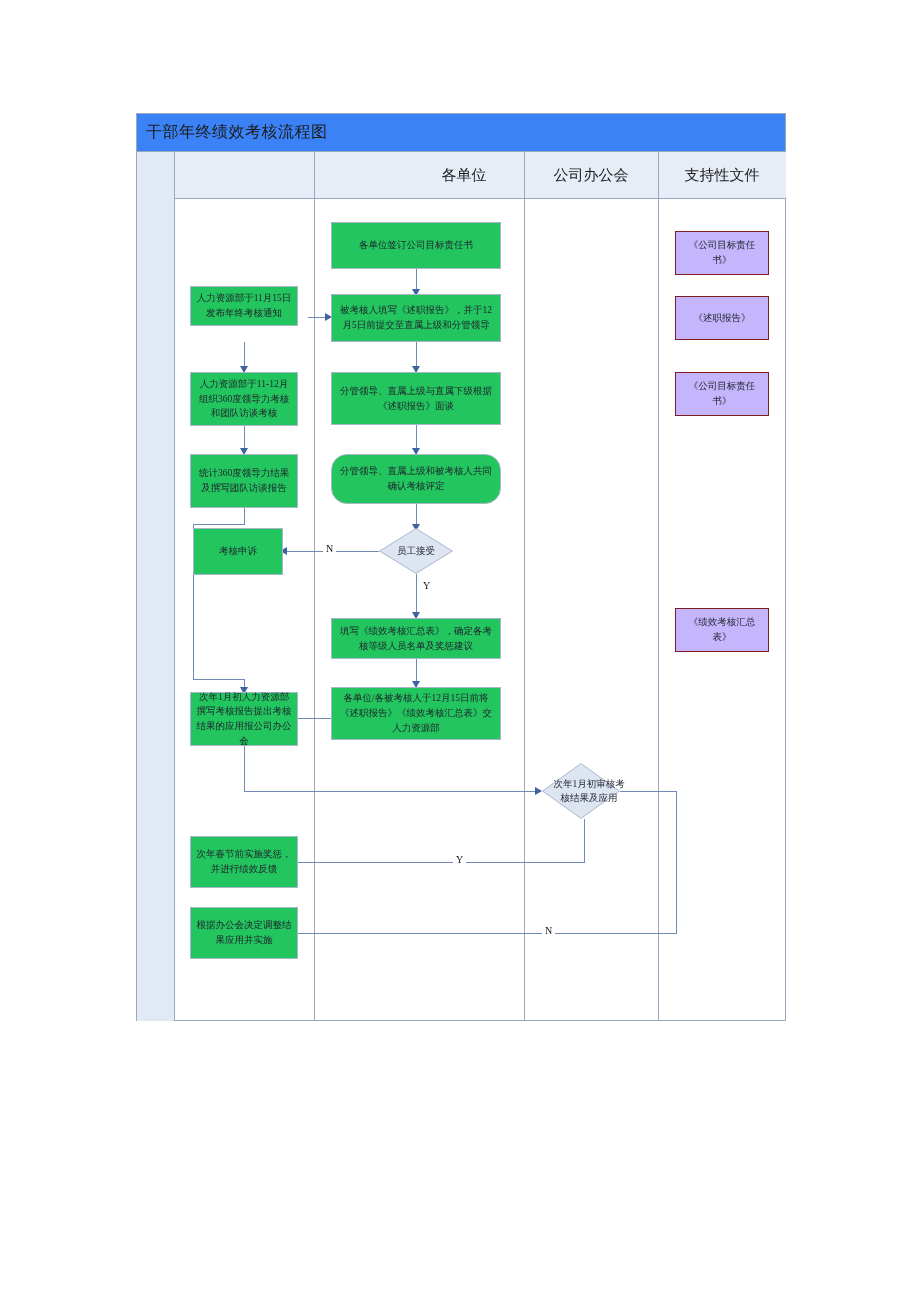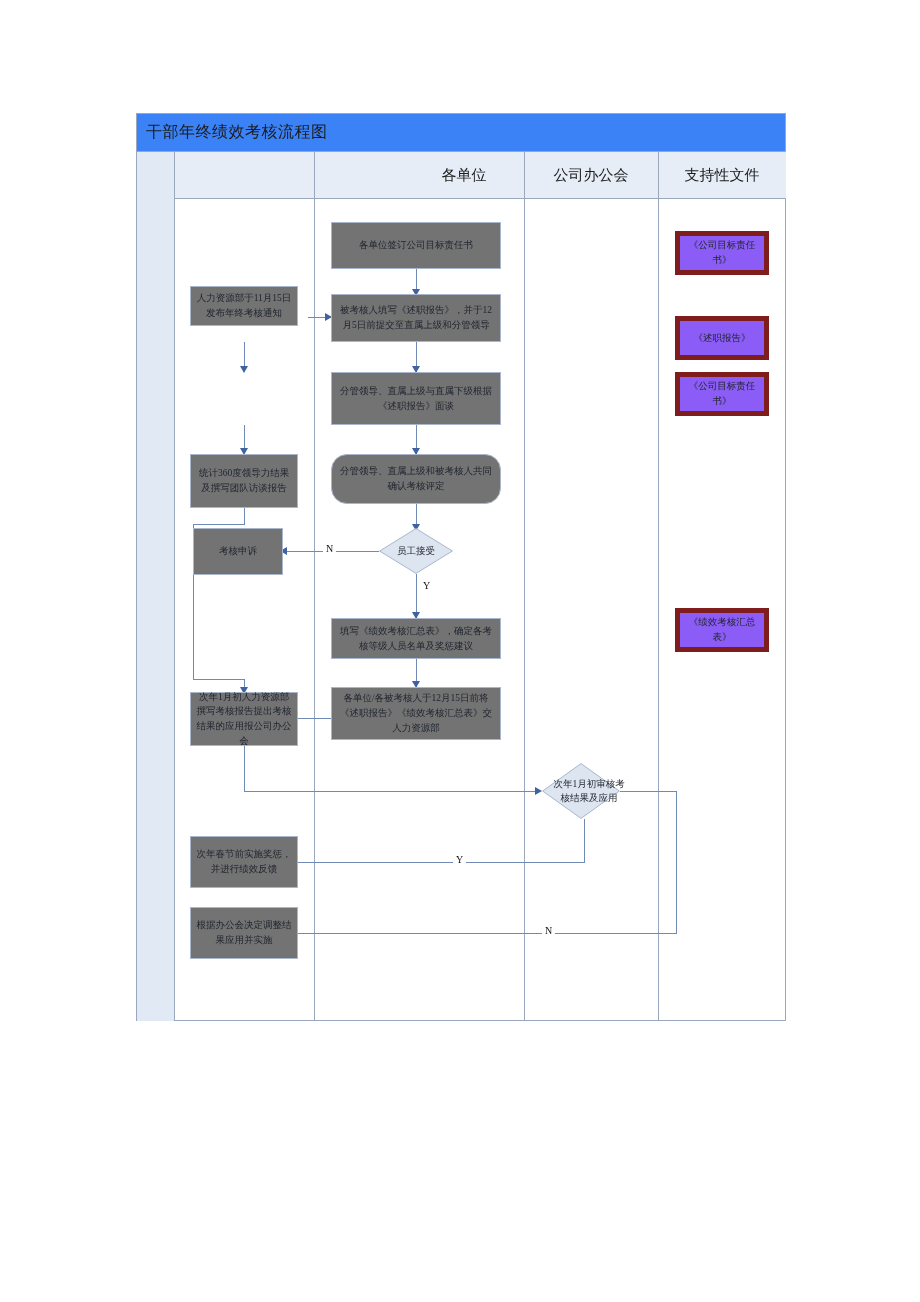--- a/index.html
+++ b/index.html
@@ -18,26 +18,26 @@
   .sidebar-strip{position:absolute;left:0;top:38px;width:38px;height:869px;
              background:#e1e9f4;border-right:1px solid #9aa7bd;box-sizing:border-box;}
 
   .header-row{position:absolute;left:38px;top:38px;width:611px;height:47px;
              background:#e7edf6;border-bottom:1px solid #9aa7bd;box-sizing:border-box;}
   .hdr-cell{position:absolute;top:0;height:47px;display:flex;align-items:center;
              justify-content:center;font-size:15px;color:#1c1c1c;box-sizing:border-box;}
   .hdr-sep{position:absolute;top:38px;width:1px;height:869px;background:#9aa7bd;}
 
   
-  .node{position:absolute;box-sizing:border-box;background:#737373;
+  .node{position:absolute;box-sizing:border-box;background:#22c55e;
         border:1px solid #a9b6cb;display:flex;align-items:center;justify-content:center;
         text-align:center;font-size:9.5px;line-height:1.55;color:#20252e;padding:2px 5px;}
   .node span{display:block;}
 
-  .doc-node{background:#8b5cf6;border:5px solid #7f1d1d;}
+  .doc-node{background:#c4b5fd;border:1px solid #7f1d1d;}
 
   
   .diamond{position:absolute;box-sizing:border-box;}
   .diamond .dshape{position:absolute;left:0;top:0;width:100%;height:100%;}
   .diamond .dlabel{position:absolute;left:0;top:0;width:100%;height:100%;
         display:flex;align-items:center;justify-content:center;text-align:center;
         font-size:9.5px;line-height:1.5;color:#20252e;}
 
   
   .ln{position:absolute;background:#6f8bb5;}
@@ -133,20 +133,23 @@
 
     <div class="edge-label" style="left:186px;top:429px;">N</div>
     <div class="edge-label" style="left:283px;top:466px;">Y</div>
     <div class="edge-label" style="left:316px;top:740px;">Y</div>
     <div class="edge-label" style="left:405px;top:811px;">N</div>
 
     <div class="node" style="left:53px;top:172px;width:108px;height:40px;">
       <span>人力资源部于11月15日发布年终考核通知</span>
     </div>
 
+    <div class="node" style="left:53px;top:258px;width:108px;height:54px;">
+      <span>人力资源部于11-12月组织360度领导力考核和团队访谈考核</span>
+    </div>
 
     <div class="node" style="left:53px;top:340px;width:108px;height:54px;">
       <span>统计360度领导力结果及撰写团队访谈报告</span>
     </div>
 
     <div class="node" style="left:56px;top:414px;width:90px;height:47px;">
       <span>考核申诉</span>
     </div>
 
     <div class="node" style="left:53px;top:578px;width:108px;height:54px;">
@@ -196,21 +199,21 @@
       <svg class="dshape" viewBox="0 0 78 56" preserveAspectRatio="none">
         <polygon points="39,0.6 77.4,28 39,55.4 0.6,28" fill="#dde5f1" stroke="#a9b6cb" stroke-width="1"></polygon>
       </svg>
       <div class="dlabel" style="padding:0 8px;">次年1月初审核考核结果及应用</div>
     </div>
 
     <div class="node doc-node" style="left:538px;top:117px;width:94px;height:44px;">
       <span>《公司目标责任书》</span>
     </div>
 
-    <div class="node doc-node" style="left:538px;top:182px;width:94px;height:44px;margin-top:20px;">
+    <div class="node doc-node" style="left:538px;top:182px;width:94px;height:44px;">
       <span>《述职报告》</span>
     </div>
 
     <div class="node doc-node" style="left:538px;top:258px;width:94px;height:44px;">
       <span>《公司目标责任书》</span>
     </div>
 
     <div class="node doc-node" style="left:538px;top:494px;width:94px;height:44px;">
       <span>《绩效考核汇总表》</span>
     </div>

